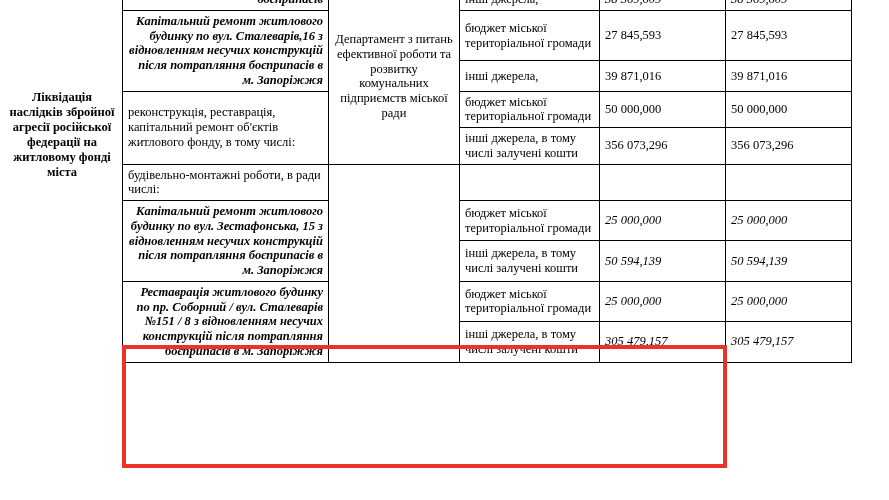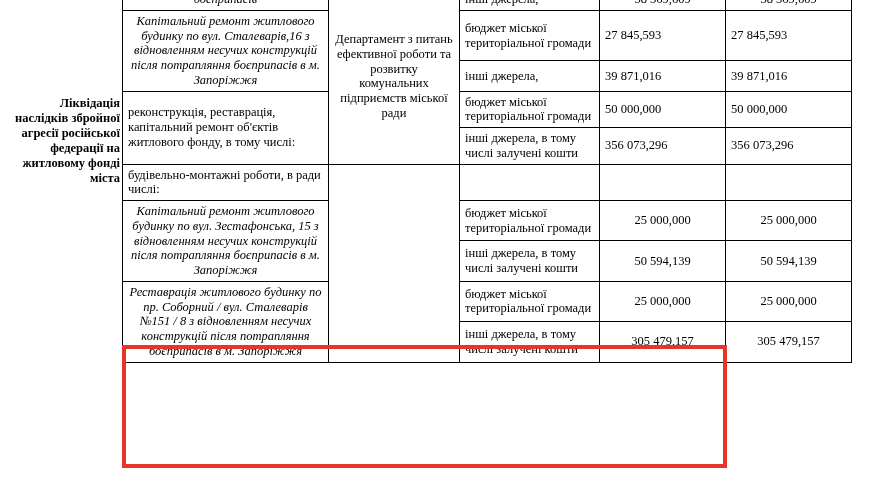--- a/index.html
+++ b/index.html
@@ -37,49 +37,50 @@
     line-height: 1.18;
   }
   .col-a { width: 206px; }
   .col-b { width: 131px; }
   .col-c { width: 140px; }
   .col-d { width: 126px; }
   .col-e { width: 126px; }
 
   .ital {
     font-style: italic;
-    text-align: center;
+    text-align: right;
+    font-weight: bold;
   }
   .ctr {
   }
   .num {
-    text-align: center;
+    font-style: italic;
     white-space: nowrap;
   }
   .num-plain {
     text-align: left;
     white-space: nowrap;
   }
   .roman {
     font-style: normal;
     text-align: left;
     margin-top: 12px;
   }
   .dept {
     text-align: center;
     font-size: 12.5px;
     line-height: 1.3;
   }
   
   .row-label {
     position: absolute;
     left: 4px;
-    top: 96px;
+    top: 90px;
     width: 116px;
-    text-align: right;
+    text-align: center;
     font-weight: bold;
     font-size: 12.5px;
     line-height: 1.2;
     font-family: "Liberation Serif", serif;
   }
   
   .redbox {
     position: absolute;
     left: 122px;
     top: 345px;

